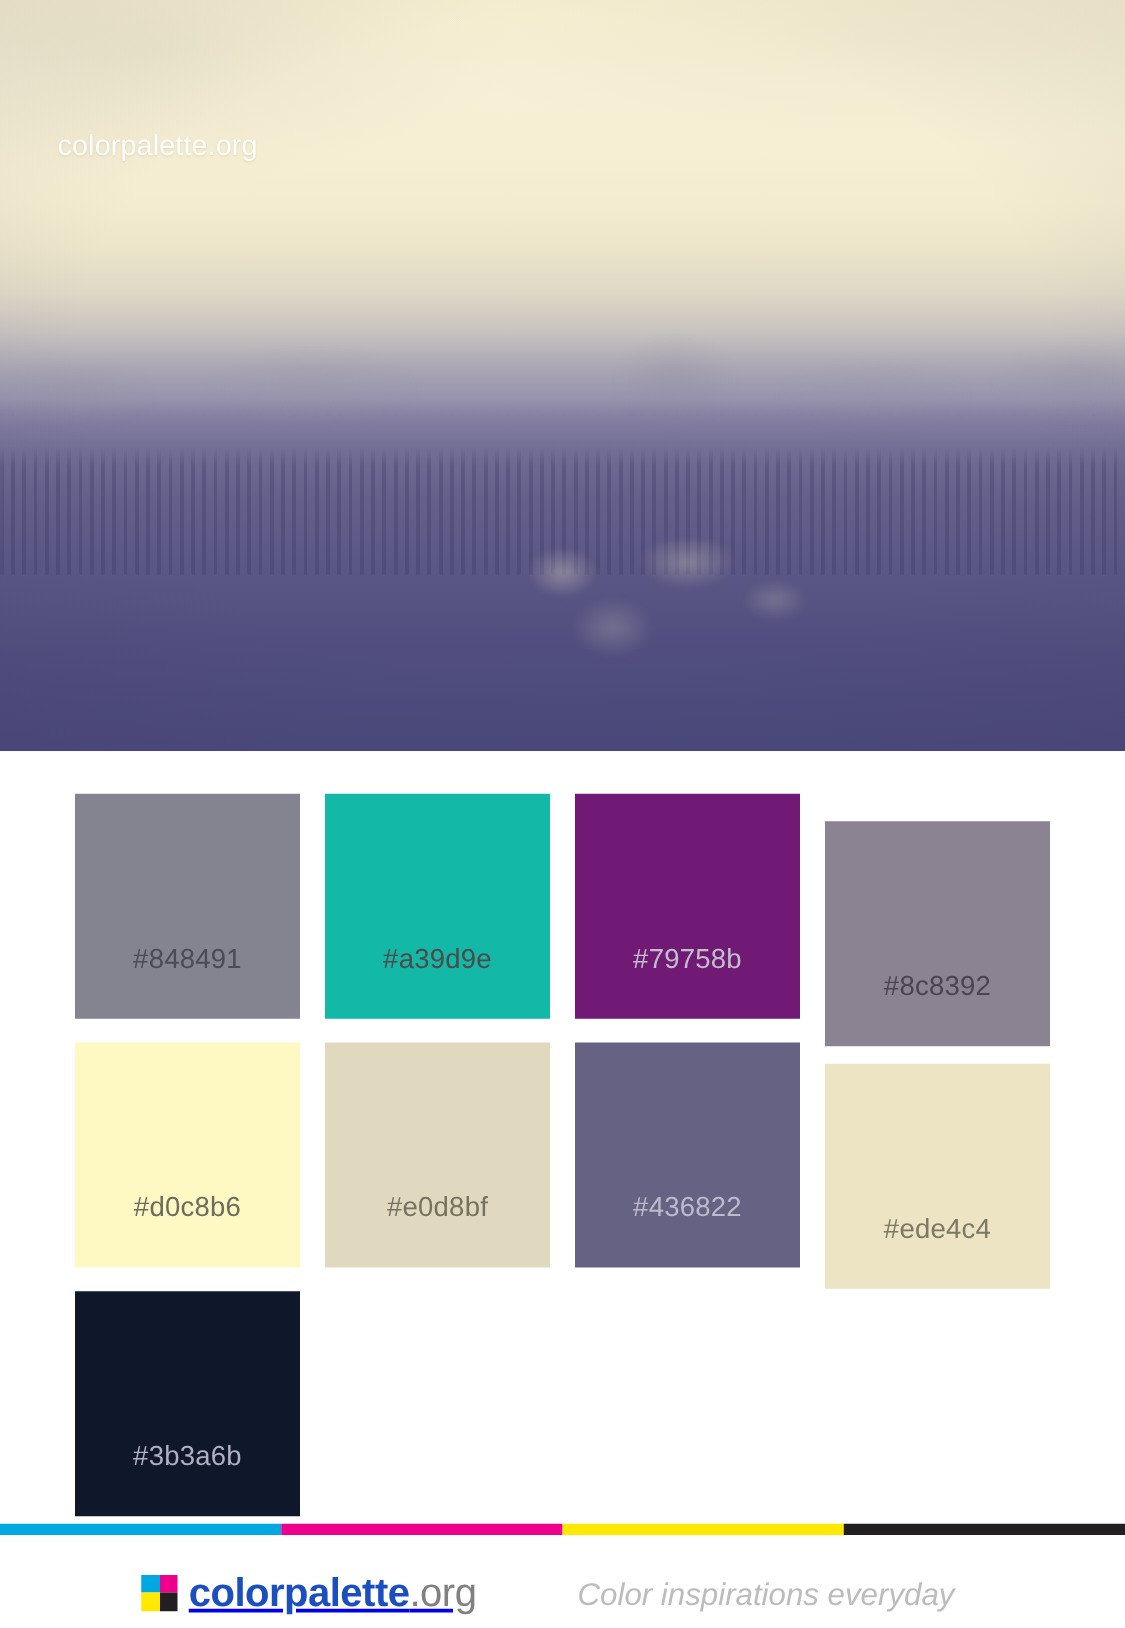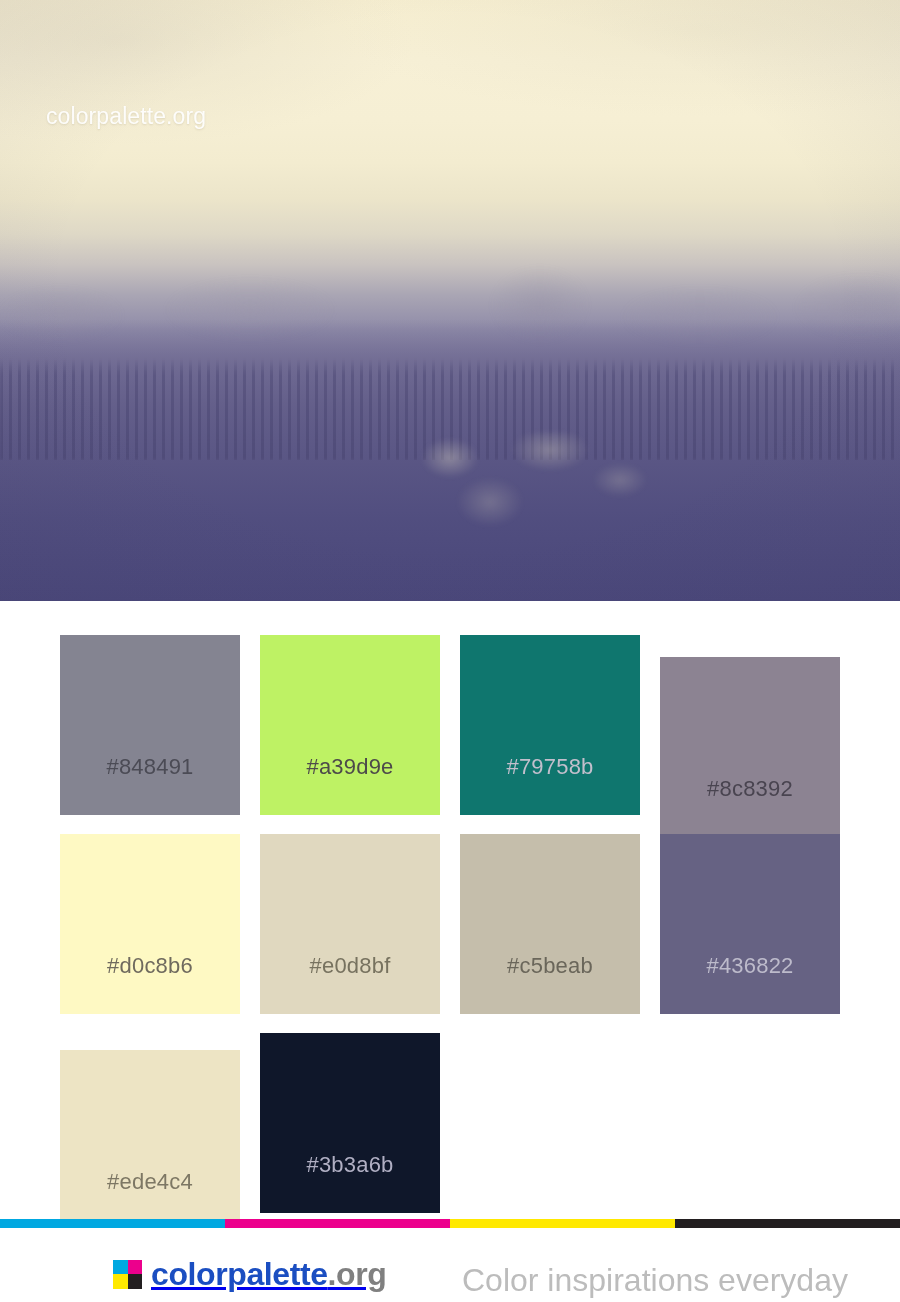--- a/index.html
+++ b/index.html
@@ -201,28 +201,29 @@
   }
   .brand-mark > i { display: block; }
   .brand-text {
     font-size: 32px;
     font-weight: 700;
     line-height: 1;
     letter-spacing: -0.4px;
     white-space: nowrap;
   }
   .brand-text .tld {
-    font-weight: 700;
+    font-weight: 400;
     text-align: center;
   }
   .tagline {
     position: absolute;
     left: 462px;
     top: 36px;
-    font-size: 32px;
+    font-size: 25px;
+    font-style: italic;
     line-height: 1;
     color: #bcbcbc;
     white-space: nowrap;
   }
 </style>
 </head>
 <body>
 
 <div class="photo">
   <div class="photo-sky"></div>
@@ -232,37 +233,34 @@
   <div class="photo-frost"></div>
   <div class="photo-vignette"></div>
   <div class="watermark">colorpalette.org</div>
 </div>
 
 <div class="palette">
   <div class="swatch-grid">
       <div class="swatch" style="background: rgb(132, 132, 145);">
         <span class="swatch-label" style="color: rgb(75, 75, 85);">#848491</span>
       </div>
-      <div class="swatch" style="background: #bef264;">
+      <div class="swatch" style="background: #14b8a6;">
         <span class="swatch-label" style="color: rgb(77, 74, 74);">#a39d9e</span>
       </div>
-      <div class="swatch" style="background: #0f766e;">
+      <div class="swatch" style="background: #701a75;">
         <span class="swatch-label" style="color: rgb(194, 191, 204);">#79758b</span>
       </div>
       <div class="swatch" style="background: rgb(140, 131, 146); margin-top: 22px;">
         <span class="swatch-label" style="color: rgb(73, 68, 80);">#8c8392</span>
       </div>
       <div class="swatch" style="background: #fef9c3;">
         <span class="swatch-label" style="color: rgb(111, 106, 94);">#d0c8b6</span>
       </div>
       <div class="swatch" style="background: rgb(224, 216, 191);">
         <span class="swatch-label" style="color: rgb(119, 114, 95);">#e0d8bf</span>
-      </div>
-      <div class="swatch" style="background: rgb(197, 190, 171);">
-        <span class="swatch-label" style="color: rgb(106, 102, 90);">#c5beab</span>
       </div>
       <div class="swatch" style="background: rgb(102, 98, 131);">
         <span class="swatch-label" style="color: rgb(189, 187, 203);">#436822</span>
       </div>
       <div class="swatch" style="background: rgb(237, 228, 196); margin-top: 17px;">
         <span class="swatch-label" style="color: rgb(125, 119, 100);">#ede4c4</span>
       </div>
       <div class="swatch" style="background: #0f172a;">
         <span class="swatch-label" style="color: rgb(176, 175, 195);">#3b3a6b</span>
       </div>

